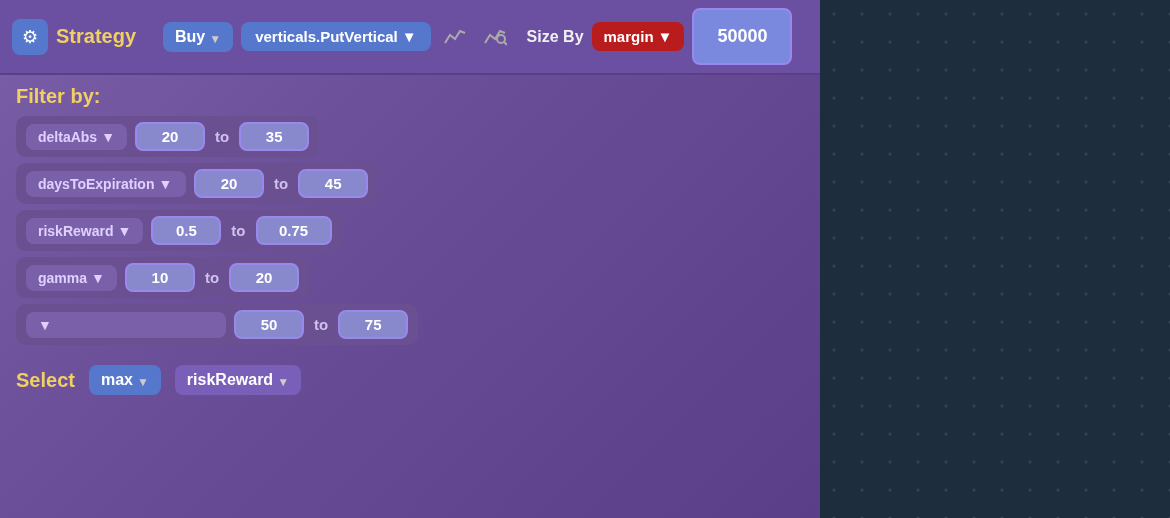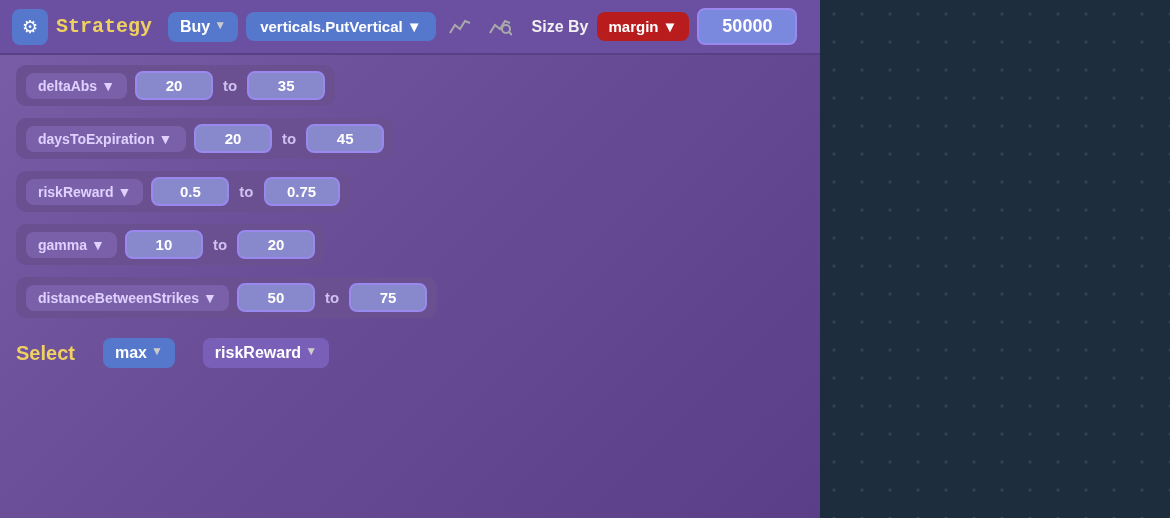--- a/index.html
+++ b/index.html
@@ -58,27 +58,26 @@
       cursor: pointer;
       border: none;
       color: white;
       font-size: 18px;
     }
 
     .toolbar-label {
       color: #f0d060;
       font-size: 20px;
       font-weight: bold;
-      margin-right: 8px;
-      font-family: Liberation Mono, monospace;
+      margin-right: 19px;
     }
 
     .dropdown-btn {
       display: flex;
-      align-items: flex-start;
+      align-items: flex-end;
       gap: 4px;
       background: #5577cc;
       border: none;
       border-radius: 8px;
       padding: 6px 12px;
       color: white;
       font-size: 16px;
       font-weight: bold;
       cursor: pointer;
     }
@@ -131,21 +130,21 @@
       color: white;
       font-size: 15px;
       font-weight: bold;
       cursor: pointer;
     }
 
     .value-input {
       background: #7a88dd;
       border: 2px solid #9988ee;
       border-radius: 8px;
-      padding: 6px 14px;
+      padding: 16px 14px;
       color: white;
       font-size: 18px;
       font-weight: bold;
       width: 100px;
       text-align: center;
     }
 
     
     .filter-section {
       padding: 10px 10px 10px 16px;
@@ -154,21 +153,21 @@
     .filter-header {
       color: #f0d060;
       font-size: 20px;
       font-weight: bold;
       margin-bottom: 8px;
     }
 
     .filter-rows {
       display: flex;
       flex-direction: column;
-      gap: 12px;
+      gap: 6px;
     }
 
     .filter-row {
       display: flex;
       align-items: center;
       gap: 8px;
       background: #6a5090;
       border-radius: 10px;
       padding: 6px 10px;
       width: fit-content;
@@ -190,40 +189,40 @@
     }
 
     .filter-value {
       background: #8888cc;
       border: 2px solid #9988ee;
       border-radius: 8px;
       padding: 4px 12px;
       color: white;
       font-size: 15px;
       font-weight: bold;
-      width: 78px;
+      width: 70px;
       text-align: center;
     }
 
     .filter-value.wide {
       width: 76px;
     }
 
     .to-label {
       color: #d0c0f0;
       font-size: 15px;
       font-weight: bold;
       padding: 0 2px;
     }
 
     
     .select-section {
       display: flex;
       align-items: center;
-      gap: 28px;
+      gap: 14px;
       padding: 10px 16px;
     }
 
     .select-label {
       color: #f0d060;
       font-size: 20px;
       font-weight: bold;
     }
   </style>
 </head>
@@ -267,20 +266,21 @@
 
       <button class="margin-dropdown">
         <span>margin</span>
         <span class="arrow">▼</span>
       </button>
 
       <input class="value-input" type="text" value="50000" style="">
     </div>
 
     <div class="filter-section">
+      <div class="filter-header">Filter by:</div>
       <div class="filter-rows">
 
         <div class="filter-row">
           <button class="filter-name-btn">
             <span>deltaAbs</span>
             <span>▼</span>
           </button>
           <input class="filter-value" type="text" value="20" style="">
           <span class="to-label">to</span>
           <input class="filter-value" type="text" value="35" style="">
@@ -311,21 +311,20 @@
             <span>gamma</span>
             <span>▼</span>
           </button>
           <input class="filter-value" type="text" value="10" style="">
           <span class="to-label">to</span>
           <input class="filter-value" type="text" value="20" style="">
         </div>
 
         <div class="filter-row">
           <button class="filter-name-btn" style="min-width:200px;">
-            <span>distanceBetweenStrikes</span>
             <span>▼</span>
           </button>
           <input class="filter-value" type="text" value="50" style="">
           <span class="to-label">to</span>
           <input class="filter-value" type="text" value="75" style="">
         </div>
 
       </div>
     </div>
 

